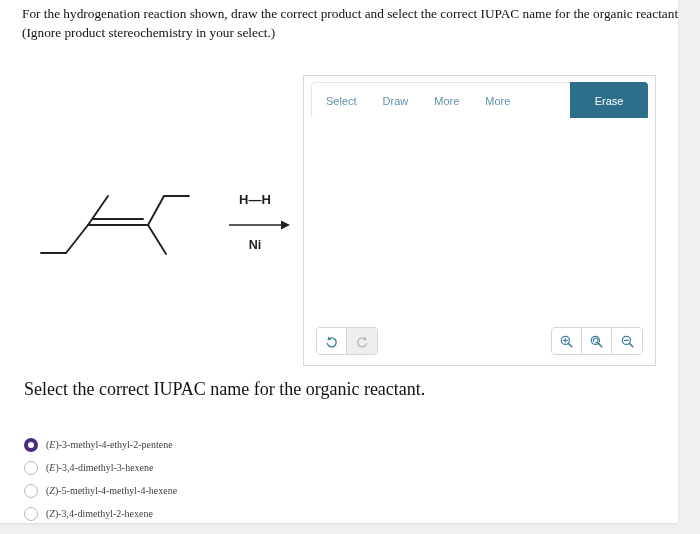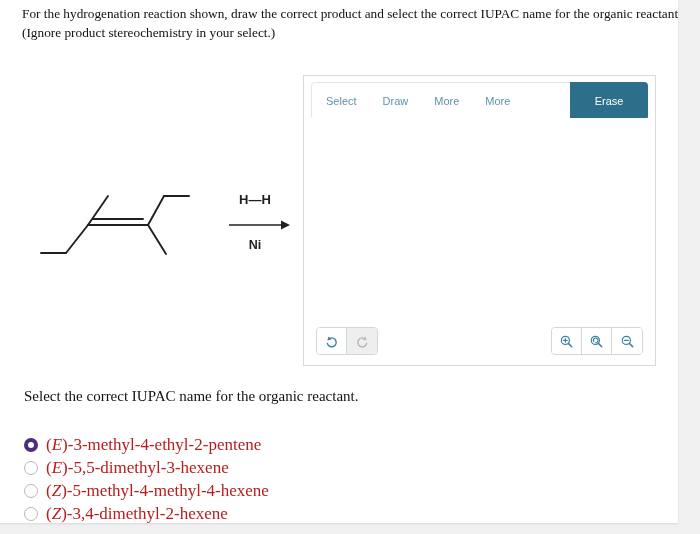--- a/index.html
+++ b/index.html
@@ -135,23 +135,23 @@
     box-sizing: border-box;
   }
   .tool-btn:last-child { border-right: none; }
   .tool-btn.disabled { background: #eeeeee; cursor: default; }
   .tool-btn svg { display: block; }
 
   
   #question {
     position: absolute;
     left: 24px;
-    top: 388px;
+    top: 379px;
     font-family: "Liberation Serif", serif;
-    font-size: 15px;
+    font-size: 18px;
     color: #111111;
     white-space: nowrap;
   }
   #options {
     position: absolute;
     left: 24px;
     top: 433px;
     width: 420px;
   }
   .option {
@@ -169,22 +169,22 @@
     box-sizing: border-box;
     flex: 0 0 auto;
     margin-right: 8px;
   }
   .option.selected .radio {
     border: 4px solid #4b2c7f;
     background: #ffffff;
   }
   .option-label {
     font-family: "Liberation Serif", serif;
-    font-size: 17px;
-    color: #b91c1c;
+    font-size: 10px;
+    color: #404040;
     white-space: nowrap;
   }
   .option-label i { font-style: italic; }
 </style>
 </head>
 <body>
 
 <div id="page">
 
   <div id="prompt">
@@ -280,21 +280,21 @@
 
   <div id="question">Select the correct IUPAC name for the organic reactant.</div>
 
   <div id="options">
     <div class="option selected">
       <span class="radio"></span>
       <span class="option-label">(<i>E</i><span>)-3-methyl-4-ethyl-2-pentene</span></span>
     </div>
     <div class="option">
       <span class="radio"></span>
-      <span class="option-label">(<i>E</i><span>)-5,5-dimethyl-3-hexene</span></span>
+      <span class="option-label">(<i>E</i><span>)-3,4-dimethyl-3-hexene</span></span>
     </div>
     <div class="option">
       <span class="radio"></span>
       <span class="option-label">(<i>Z</i><span>)-5-methyl-4-methyl-4-hexene</span></span>
     </div>
     <div class="option">
       <span class="radio"></span>
       <span class="option-label">(<i>Z</i><span>)-3,4-dimethyl-2-hexene</span></span>
     </div>
   </div>

